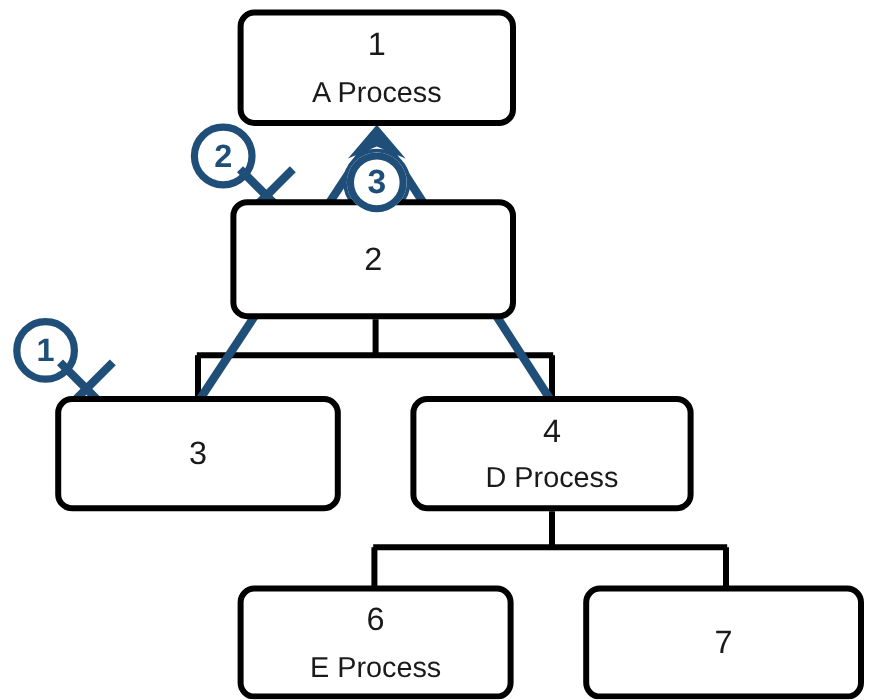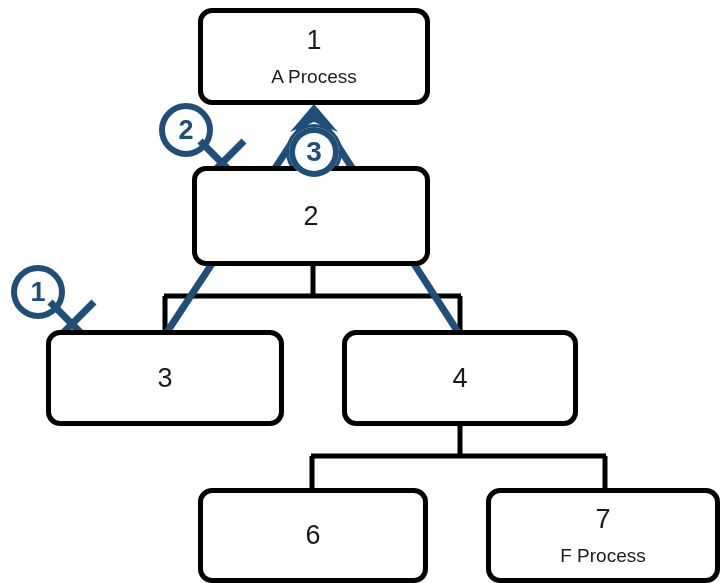--- a/index.html
+++ b/index.html
@@ -39,21 +39,21 @@
   }
   .node-num {
     font-family: "Liberation Sans", sans-serif;
     font-size: 27px;
     color: #1a1a1a;
     line-height: 1.05;
     font-weight: 400;
   }
   .node-label {
     font-family: "Liberation Sans", sans-serif;
-    font-size: 19px;
+    font-size: 24px;
     color: #1a1a1a;
     line-height: 1.05;
     margin-top: 13px;
     font-weight: 400;
     white-space: nowrap;
   }
   .marker-badge {
     position: absolute;
     box-sizing: border-box;
     border-radius: 50%;
@@ -129,29 +129,30 @@
   <div class="node-box" style="left:192px; top:166px; width:238px; height:100px;">
     <div class="node-num">2</div>
   </div>
 
   <div class="node-box" style="left:46px; top:330px; width:238px; height:96px;">
     <div class="node-num">3</div>
   </div>
 
   <div class="node-box" style="left:342px; top:330px; width:236px; height:96px;">
     <div class="node-num">4</div>
+    <div class="node-label">D Process</div>
   </div>
 
   <div class="node-box" style="left:198px; top:488px; width:230px; height:95px;">
     <div class="node-num">6</div>
+    <div class="node-label">E Process</div>
   </div>
 
   <div class="node-box" style="left:486px; top:488px; width:234px; height:95px;">
     <div class="node-num">7</div>
-    <div class="node-label">F Process</div>
   </div>
 
   <div class="marker-badge" style="left:14px; top:268px; width:48px; height:48px; background:transparent;">
     <span class="marker-badge-num" style="font-size:27px; color:#1F4E79;">1</span>
   </div>
 
   <div class="marker-badge" style="left:162px; top:106px; width:48px; height:48px; background:transparent;">
     <span class="marker-badge-num" style="font-size:27px; color:#1F4E79;">2</span>
   </div>
 

